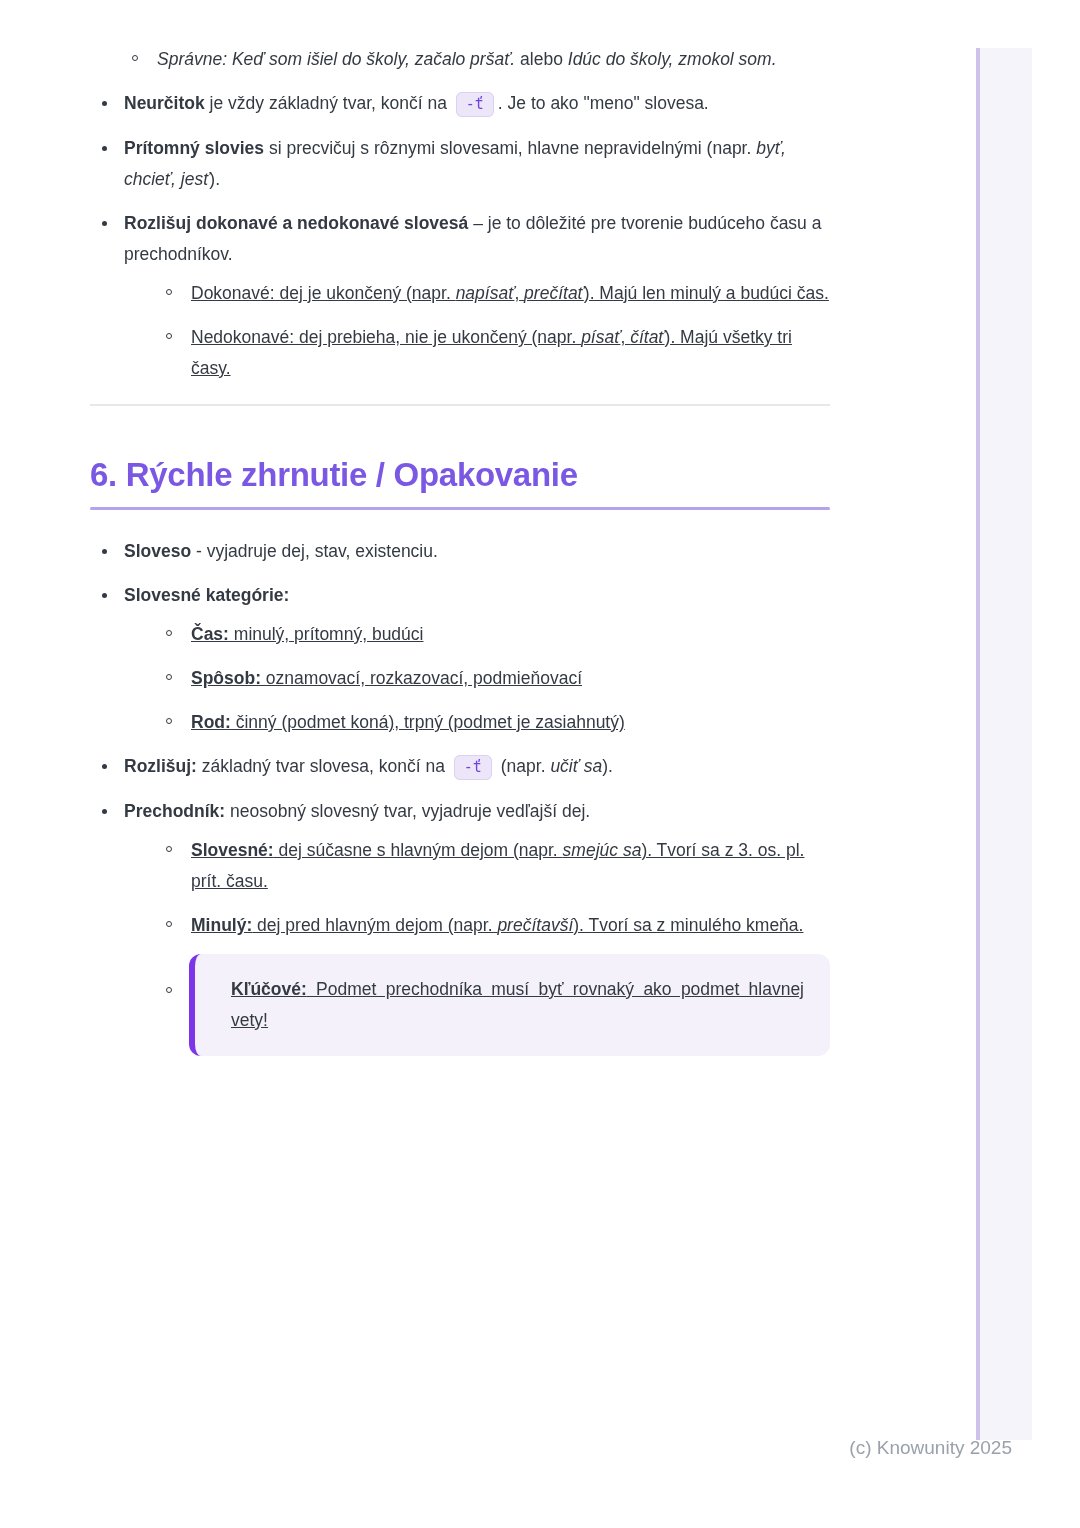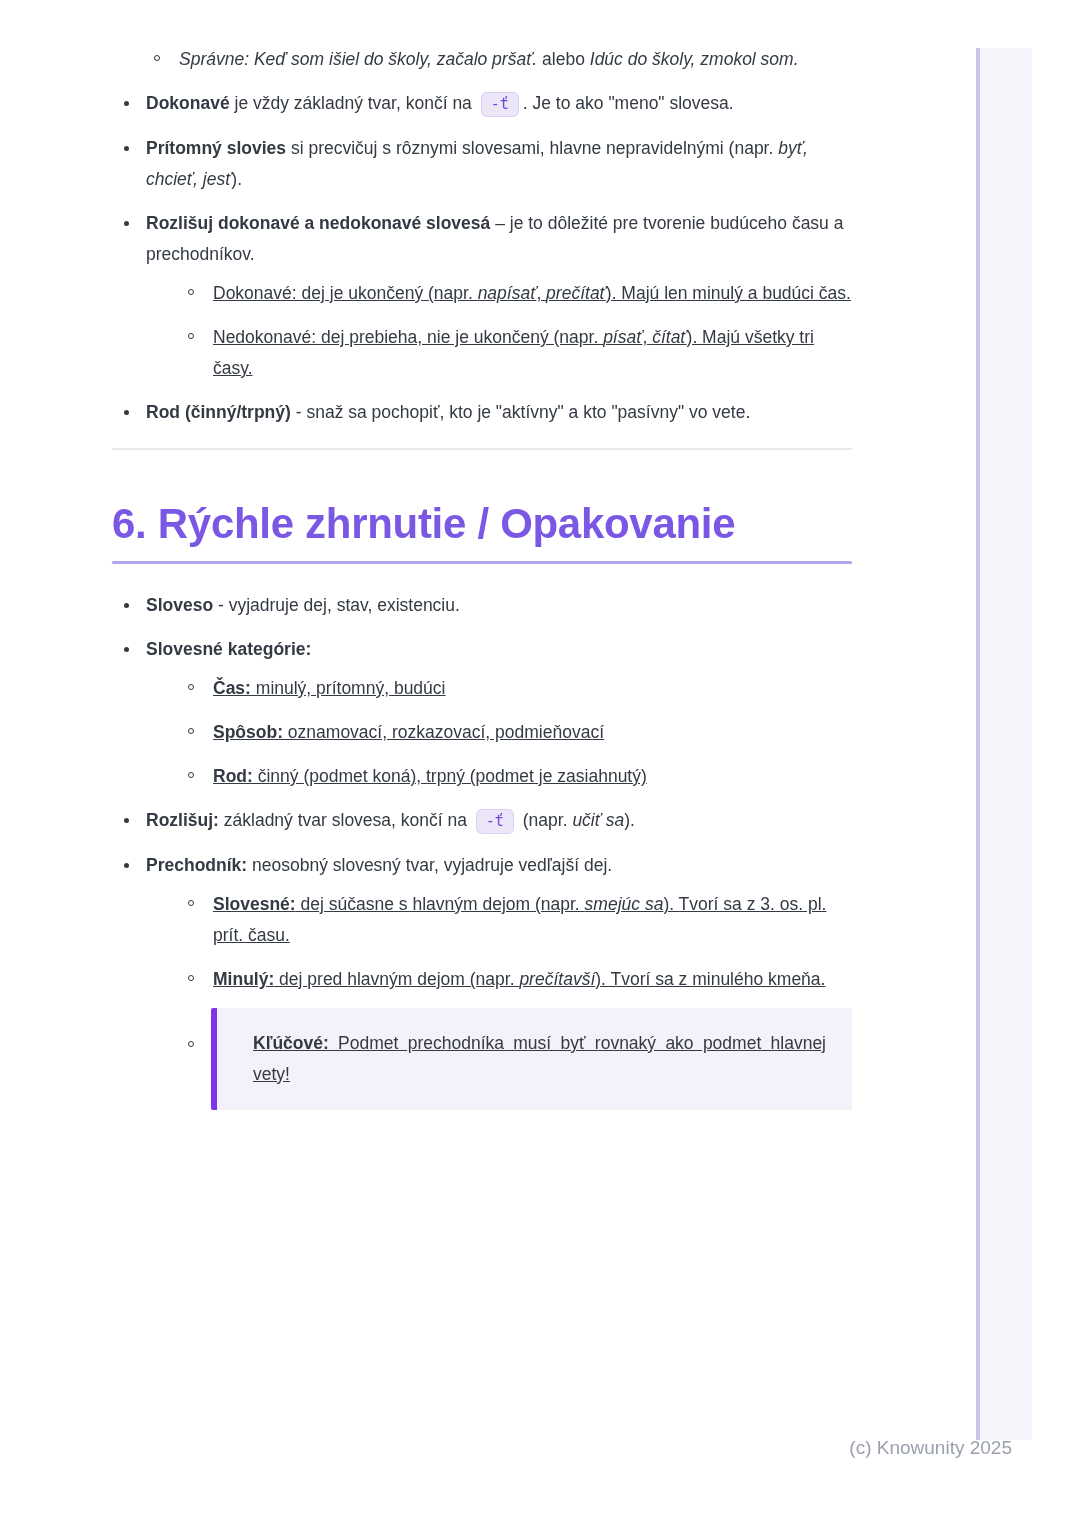--- a/index.html
+++ b/index.html
@@ -16,21 +16,21 @@
     --edge-line:#cdc3ea;
     --edge-fill:#f6f4fb;
   }
   *{box-sizing:border-box;}
   html,body{margin:0;padding:0;}
   body{
     width:1080px;height:1528px;position:relative;background:#ffffff;
     font-family:"Liberation Sans", sans-serif;color:var(--text);
     overflow:hidden;
   }
-  .doc{position:absolute;left:90px;top:44px;width:740px;margin-left:22px;}
+  .doc{position:absolute;left:90px;top:44px;width:740px;}
   ul{list-style:none;margin:0;padding:0;}
   .li{position:relative;padding-left:34px;font-size:17.5px;line-height:31px;margin-bottom:13px;}
   .marker-dot{position:absolute;left:12px;top:13px;width:5px;height:5px;border-radius:50%;background:var(--text);}
   .sub-list{margin:8px 0 0 33px;}
   .sub-list .li{padding-left:34px;text-decoration:underline;}
   .marker-circle{position:absolute;left:9px;top:11px;width:6px;height:6px;border:1.6px solid var(--text);border-radius:50%;background:transparent;}
   .intro-list{margin-left:33px;margin-bottom:10px;}
   .seg-b{font-weight:700;}
   .seg-i{font-style:italic;}
   .seg-code{
@@ -39,30 +39,30 @@
     background:var(--code-bg);
     border:1px solid var(--code-border);
     border-radius:6px;
     color:var(--code-text);
     padding:2px 9px 3px 9px;
     margin:0 4px;
     white-space:nowrap;
   }
   .divider{border:none;border-top:2px solid var(--divider);margin:20px 0 0 0;}
   .section-heading{
-    font-size:42px;font-weight:700;color:var(--accent);
+    font-size:33px;font-weight:700;color:var(--accent);
     margin:50px 0 0 0;letter-spacing:-0.3px;
   }
   .heading-underline{height:3px;background:var(--heading-underline);border-radius:2px;margin:13px 0 26px 0;}
   .callout-li{margin-top:10px;margin-bottom:0;}
   .callout-li .marker-circle{top:33px;}
   .callout{
     background:var(--callout-bg);
     border-left:6px solid var(--callout-border);
-    border-radius:2px;
+    border-radius:12px;
     padding:20px 26px 20px 36px;
     margin-left:-2px;
     text-align:justify;
   }
   .footer{
     position:absolute;top:1437px;right:68px;
     font-size:19px;color:var(--muted);
   }
   .page-edge{
     position:absolute;left:976px;top:48px;width:56px;height:1392px;
@@ -78,43 +78,39 @@
   <ul class="intro-list">
     <li class="li">
       <span class="marker-circle"></span>
       <div><span class="seg-i">Správne: Keď som išiel do školy, začalo pršať.</span><span> alebo </span><span class="seg-i">Idúc do školy, zmokol som.</span></div>
     </li>
   </ul>
 
   <ul>
     <li class="li">
       <span class="marker-dot"></span>
-      <div><span class="seg-b">Dokonavé</span><span> je vždy základný tvar, končí na </span><span class="seg-code">-ť</span><span>. Je to ako "meno" slovesa.</span></div>
+      <div><span class="seg-b">Neurčitok</span><span> je vždy základný tvar, končí na </span><span class="seg-code">-ť</span><span>. Je to ako "meno" slovesa.</span></div>
     </li>
     <li class="li">
       <span class="marker-dot"></span>
       <div><span class="seg-b">Prítomný slovies</span><span> si precvičuj s rôznymi slovesami, hlavne nepravidelnými (napr. </span><span class="seg-i">byť, chcieť, jesť</span><span>).</span></div>
     </li>
     <li class="li">
       <span class="marker-dot"></span>
       <div><span class="seg-b">Rozlišuj dokonavé a nedokonavé slovesá</span><span> – je to dôležité pre tvorenie budúceho času a prechodníkov.</span></div>
       <ul class="sub-list">
         <li class="li">
           <span class="marker-circle"></span>
           <div><span>Dokonavé: dej je ukončený (napr. </span><span class="seg-i">napísať</span><span>, </span><span class="seg-i">prečítať</span><span>). Majú len minulý a budúci čas.</span></div>
         </li>
         <li class="li">
           <span class="marker-circle"></span>
           <div><span>Nedokonavé: dej prebieha, nie je ukončený (napr. </span><span class="seg-i">písať</span><span>, </span><span class="seg-i">čítať</span><span>). Majú všetky tri časy.</span></div>
         </li>
       </ul>
-    </li>
-    <li class="li">
-      <span class="marker-dot"></span>
-      <div><span class="seg-b">Rod (činný/trpný)</span><span> - snaž sa pochopiť, kto je "aktívny" a kto "pasívny" vo vete.</span></div>
     </li>
   </ul>
 
   <hr class="divider">
 
   <h2 class="section-heading">6. Rýchle zhrnutie / Opakovanie</h2>
   <div class="heading-underline"></div>
 
   <ul>
     <li class="li">

